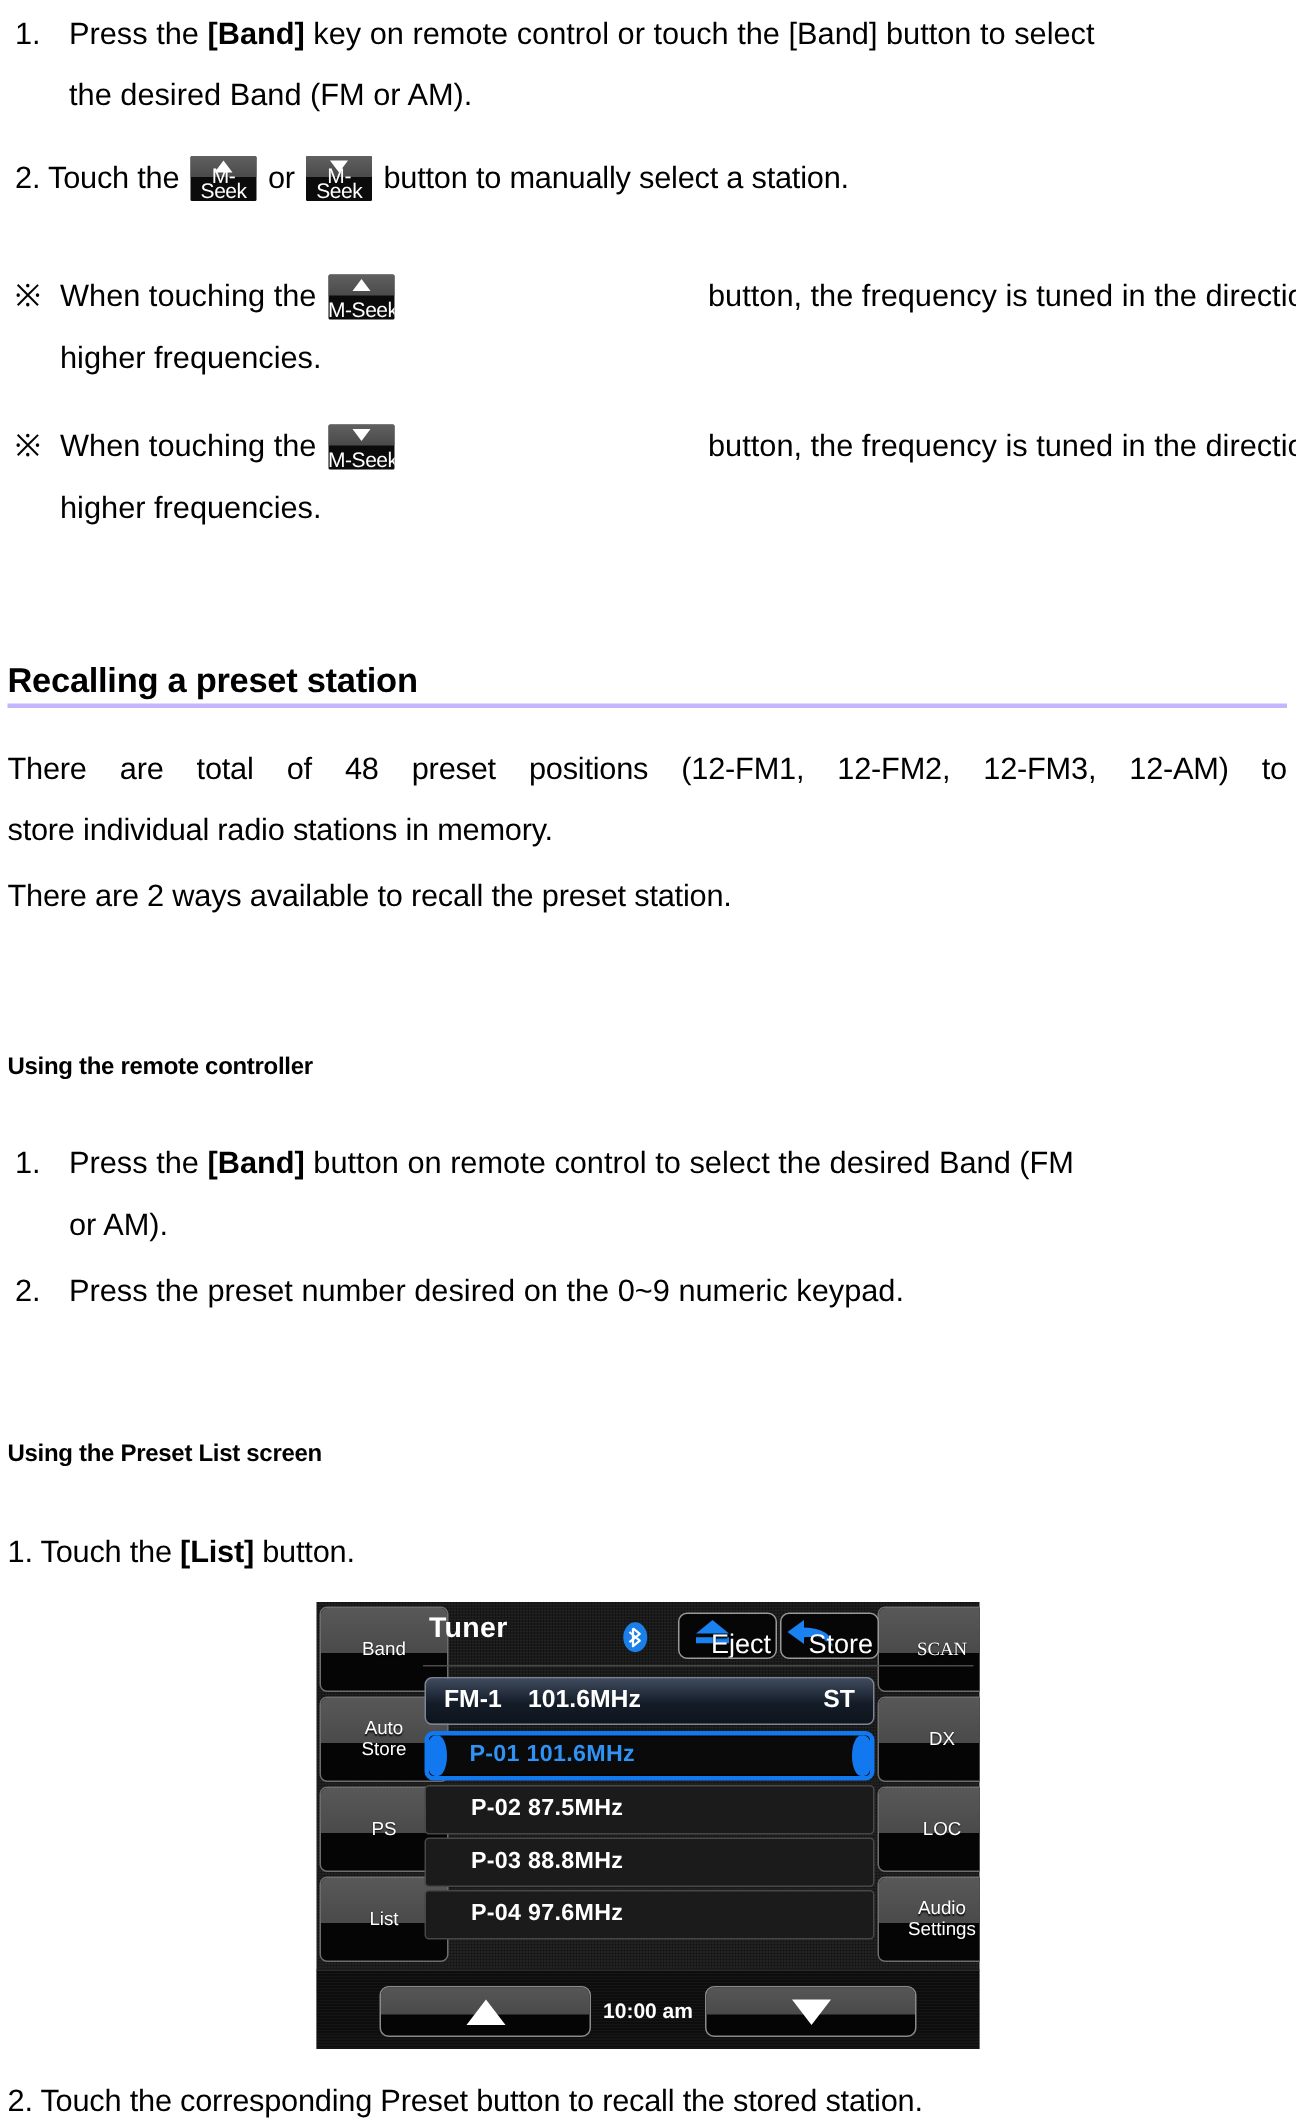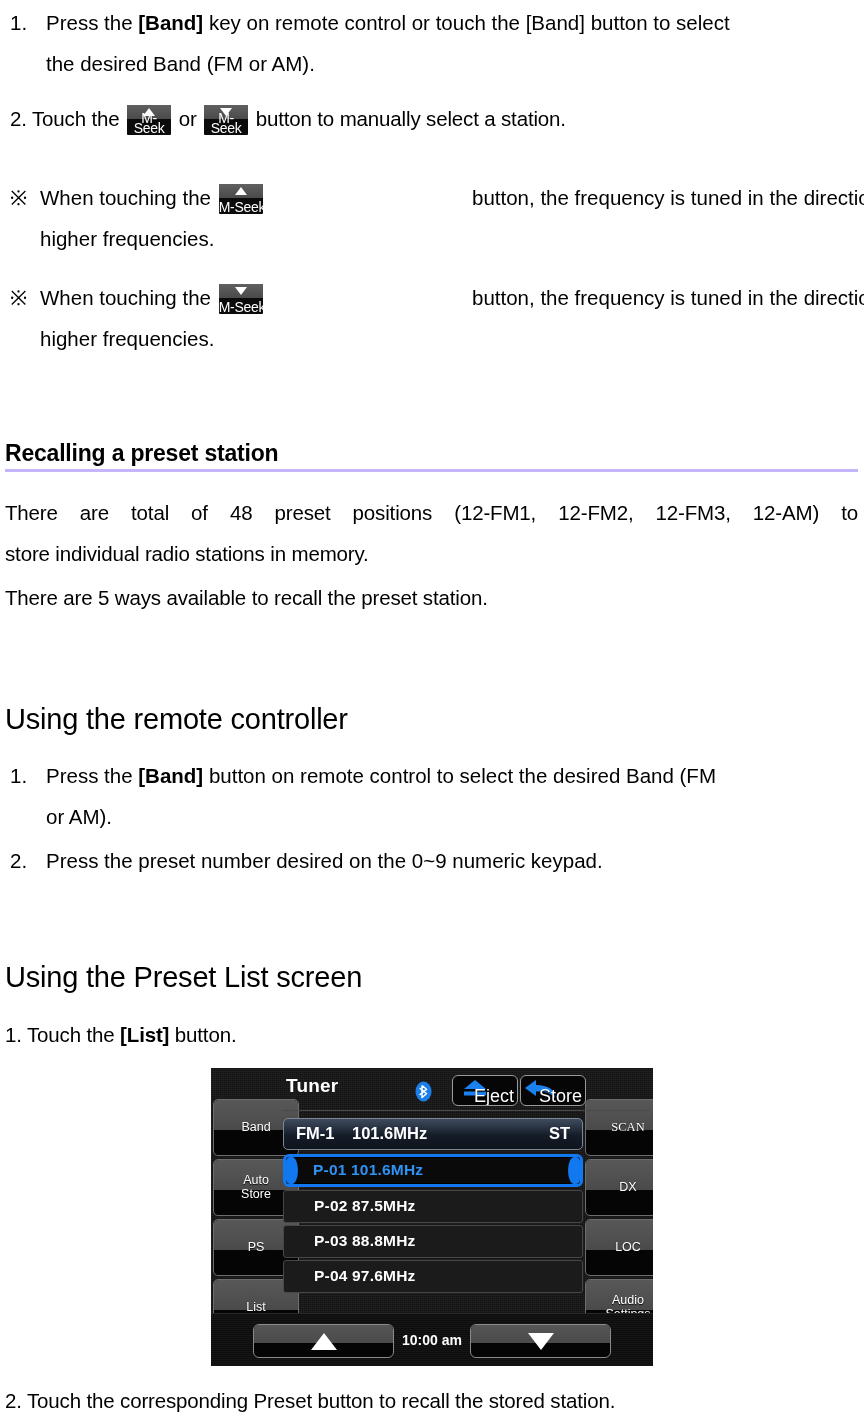--- a/index.html
+++ b/index.html
@@ -36,22 +36,22 @@
   .head-rule{
     position:absolute;
     font-size:23px;
     font-weight:bold;
     border-bottom:3px solid #c4b5fd;
     padding-bottom:2px;
     letter-spacing:-0.2px;
   }
   .head-plain{
     position:absolute;
-    font-size:29px;
-    font-weight:normal;
+    font-size:16px;
+    font-weight:bold;
     letter-spacing:-0.2px;
   }
 
   
   .mseek{
     display:inline-block;
     width:44px;height:30px;
     vertical-align:-9px;
     background:#0b0b0b;
     border-radius:1px;
@@ -92,21 +92,20 @@
 
   
   .rail-btn{
     position:absolute;
     width:86px;height:57px;
     background:#050505;
     border:1px solid #6d6d6d;
     border-radius:5px;
     box-sizing:border-box;
     overflow:hidden;
-    margin-top:28px;
   }
   .rail-btn .top{
     position:absolute;left:0;right:0;top:0;height:30px;
     background:linear-gradient(#585858,#4a4a4a);
   }
   .rail-btn .txtwrap{
     position:absolute;left:0;right:0;top:0;bottom:0;
     display:flex;align-items:center;justify-content:center;
     color:#ffffff;font-size:12.5px;line-height:13.5px;
     text-align:center;font-weight:400;
@@ -261,21 +260,21 @@
       <span style="display:block;">higher frequencies.</span>
     </span>
   </div>
 
   <div class="head-rule" style="left:5px;top:440px;width:853px;">Recalling a preset station</div>
 
   <div class="txt" style="left:5px;top:492px;width:853px;">
     <span style="display:block;text-align:justify;text-align-last:justify;">There are total of 48 preset positions (12-FM1, 12-FM2, 12-FM3, 12-AM) to</span>
     <span style="display:block;">store individual radio stations in memory.</span>
   </div>
-  <div class="txt" style="left:5px;top:577px;width:853px;">There are 5 ways available to recall the preset station.</div>
+  <div class="txt" style="left:5px;top:577px;width:853px;">There are 2 ways available to recall the preset station.</div>
 
   <div class="head-plain" style="left:5px;top:703px;">Using the remote controller</div>
 
   <div class="num-item" style="left:10px;top:755px;width:848px;">
     <span class="marker">1.</span>
     <span class="body">
       <span>Press the </span><span class="b">[Band]</span><span> button on remote control to select the desired Band (FM</span>
       <span style="display:block;">or AM).</span>
     </span>
   </div>

